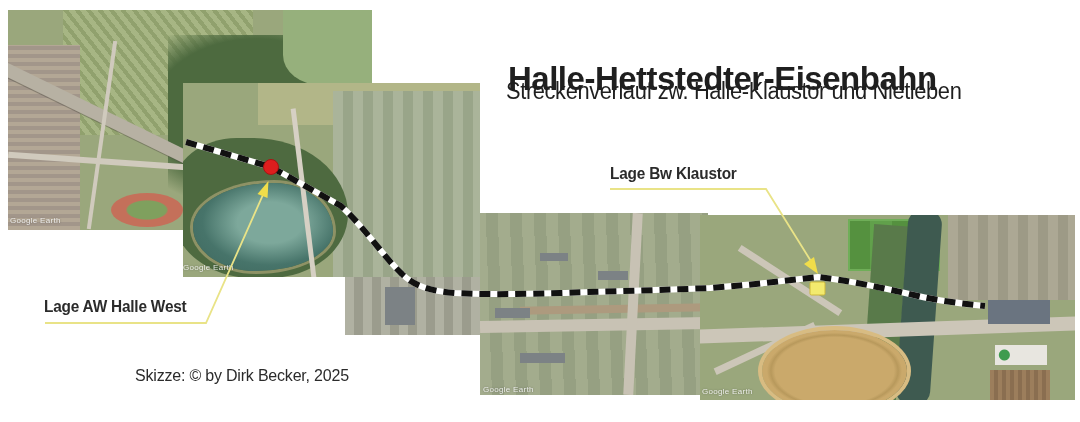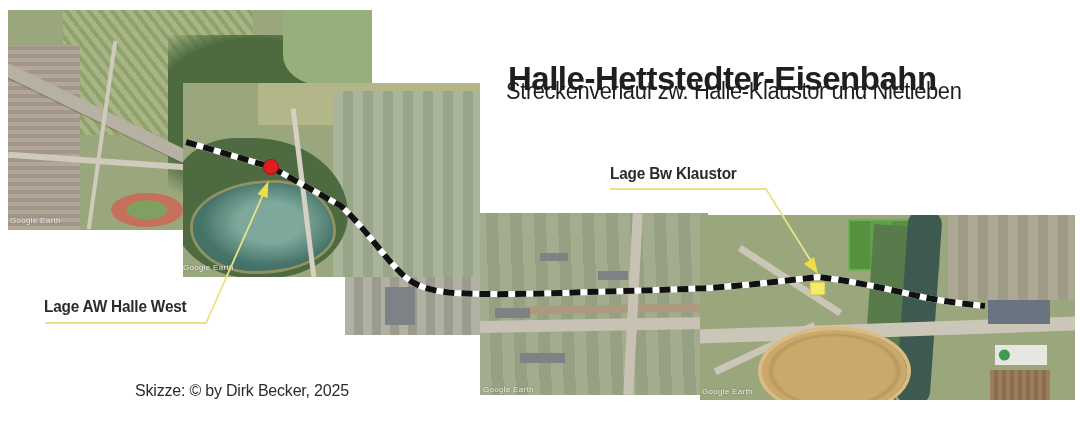--- a/index.html
+++ b/index.html
@@ -95,21 +95,21 @@
 
   
   .page-title{position:absolute;left:508px;top:36px;font-size:34px;font-weight:bold;
     color:#1f1f1f;letter-spacing:-.5px;white-space:nowrap;transform:scaleX(.97);transform-origin:left;}
   .page-subtitle{position:absolute;left:506px;top:78px;font-size:23px;font-weight:normal;
     color:#1f1f1f;letter-spacing:-.4px;white-space:nowrap;transform:scaleX(.95);transform-origin:left;}
   .map-label{position:absolute;font-size:16px;font-weight:bold;color:#2b2b2b;
     letter-spacing:-.2px;white-space:nowrap;transform:scaleX(.96);transform-origin:left;}
   .label-bw{left:610px;top:165px;}
   .label-aw{left:44px;top:298px;}
-  .credit{position:absolute;left:135px;top:382px;font-size:16px;font-weight:500;
+  .credit{position:absolute;left:135px;top:367px;font-size:16px;font-weight:500;
     color:#2b2b2b;letter-spacing:-.2px;white-space:nowrap;}
 </style>
 </head>
 <body>
 
 <div class="canvas">
 
   <div class="tile tile-a">
     <div class="f a-allot"></div>
     <div class="f a-forest"></div>

